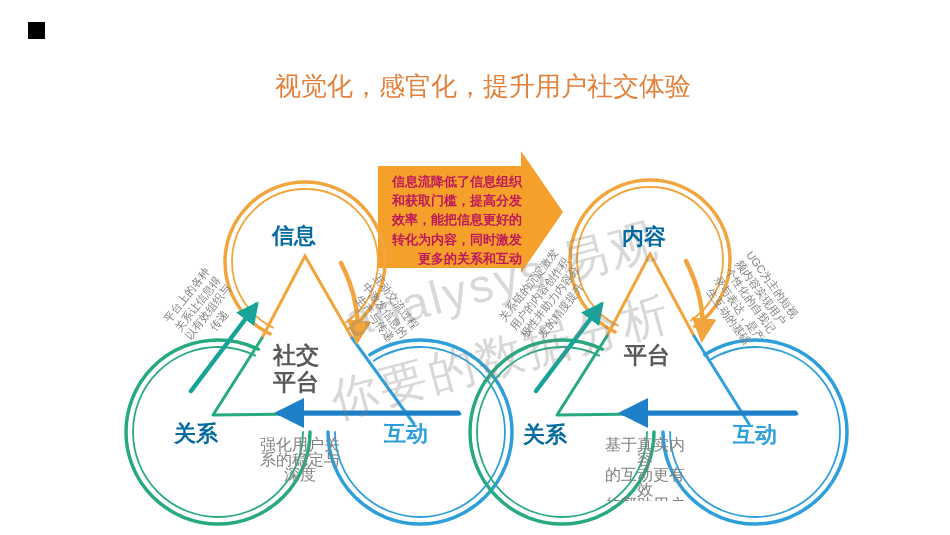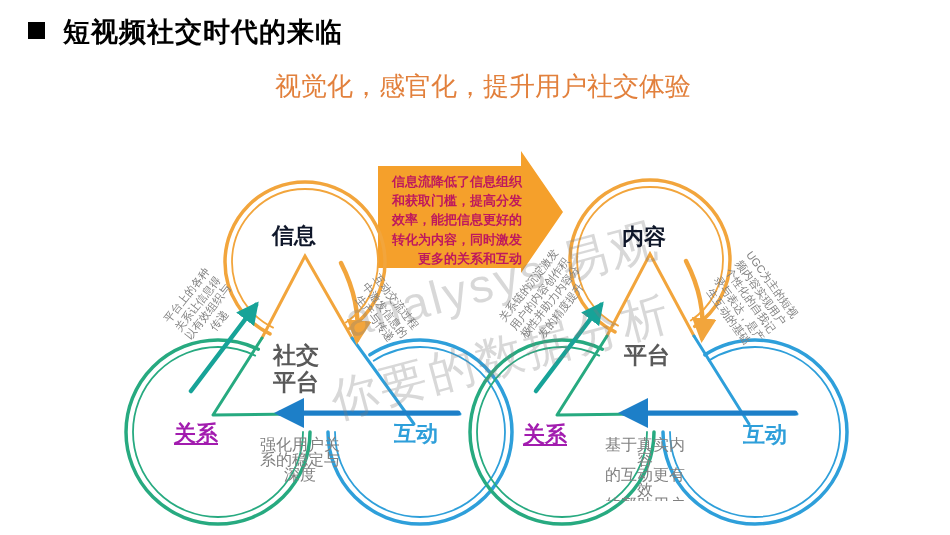--- a/index.html
+++ b/index.html
@@ -15,21 +15,21 @@
             font-family:"Liberation Serif",serif;font-size:26px;line-height:34px;
             color:#E2803C;z-index:3;}
   
   svg.art{position:absolute;left:0;top:0;z-index:1;}
   
   .wm{position:absolute;z-index:2;color:rgba(125,125,125,0.30);white-space:nowrap;
       transform-origin:0 0;font-size:47px;letter-spacing:3px;}
   
   .txt{position:absolute;z-index:3;}
   .node-label{font-size:22px;font-weight:bold;text-align:center;}
-  .c-orange{color:#0f172a;} .c-green{color:#a21caf;text-decoration:underline;} .c-blue{color:#2E9FDA;text-align:right;}
+  .c-orange{color:#0369a1;} .c-green{color:#0369a1;} .c-blue{color:#2E9FDA;}
   .platform{font-size:23px;font-weight:bold;color:#595959;line-height:27px;text-align:center;}
   .note{font-size:11px;color:#808080;line-height:13.5px;text-align:center;white-space:pre-line;}
   .note-b{font-size:16px;color:#808080;line-height:15px;text-align:center;white-space:pre-line;}
   .arrow-text{left:382px;top:172px;width:140px;color:#be185d;font-size:13px;font-weight:bold;
               line-height:19.2px;text-align:right;white-space:pre-line;}
   .rot-l{transform:rotate(-52deg);}
   .rot-r{transform:rotate(52deg);}
   .rot-r2{transform:rotate(54deg);}
 </style>
 </head>
@@ -82,21 +82,20 @@
     <path d="M686,261 Q706,300 702,338" stroke="#F2A53C" stroke-width="4.5" marker-end="url(#ah-orange)"></path>
     <path d="M795,413 L624,413" stroke="#1D7FC8" stroke-width="5" marker-end="url(#ah-blue)"></path>
   </g>
 </svg>
 
 <div class="wm" style="left:338px;top:292px;transform:rotate(-15deg);">analysys 易观</div>
 <div class="wm" style="left:324px;top:372px;transform:rotate(-15deg);">你要的数据分析</div>
 
 <div class="title-row">
   <div class="bullet"></div>
-  <div class="title">短视频社交时代的来临</div>
 </div>
 
 <div class="subtitle">
   <div>视觉化，感官化，提升用户社交体验</div>
 </div>
 
 <div class="txt arrow-text">信息流降低了信息组织
 和获取门槛，提高分发
 效率，能把信息更好的
 转化为内容，同时激发

